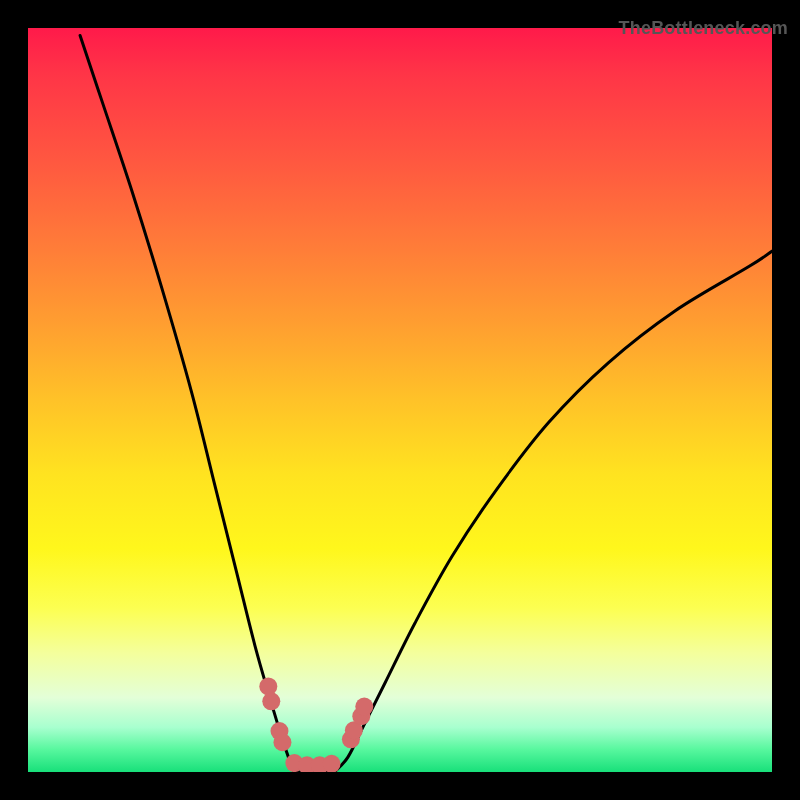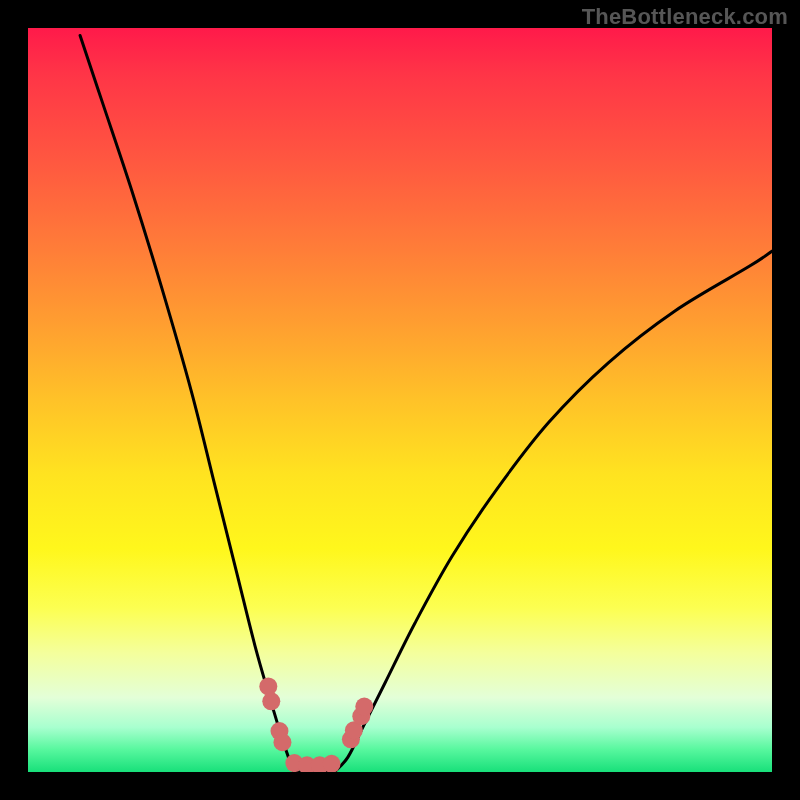--- a/index.html
+++ b/index.html
@@ -36,24 +36,24 @@
       #fcff52 78%,
       #f4ff9c 84%,
       #e3ffd8 90%,
       #a8ffcf 94%,
       #57f79e 97%,
       #18e07a 100%
     );
   }
   .watermark {
     position: absolute;
-    top: 4px;
+    top: 18px;
     right: 12px;
     color: #565656;
-    font-size: 22px;
+    font-size: 18px;
     font-weight: 600;
     letter-spacing: 0.2px;
     user-select: none;
   }
   svg.curves {
     position: absolute;
     left: 0;
     top: 0;
     width: 744px;
     height: 744px;

